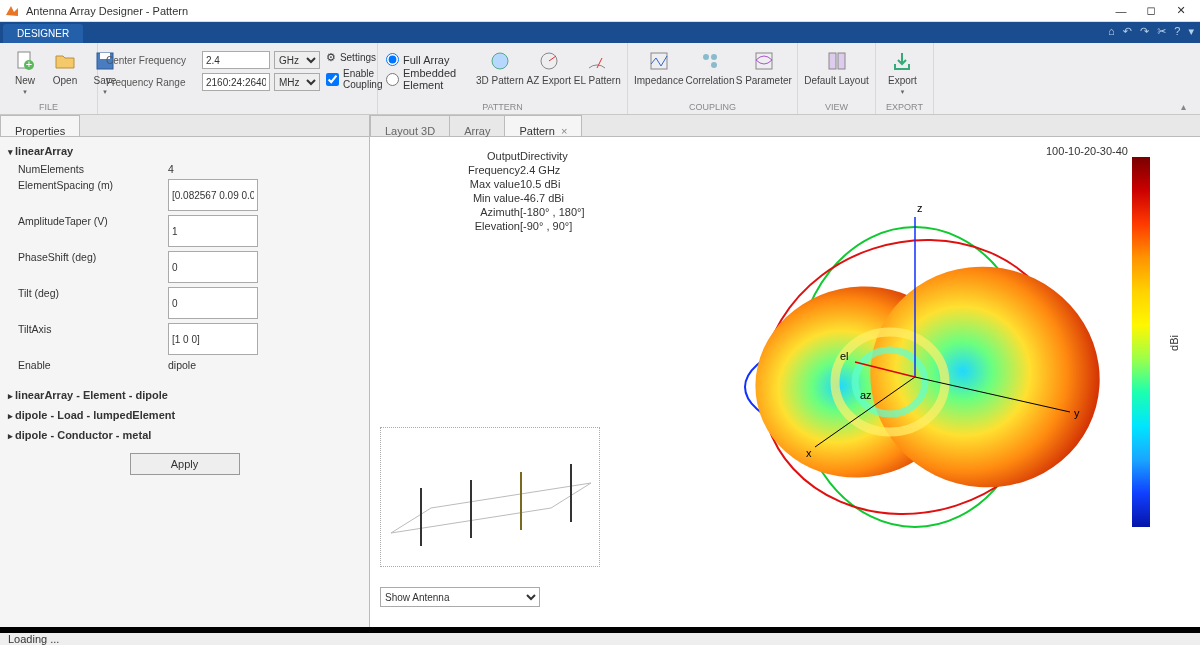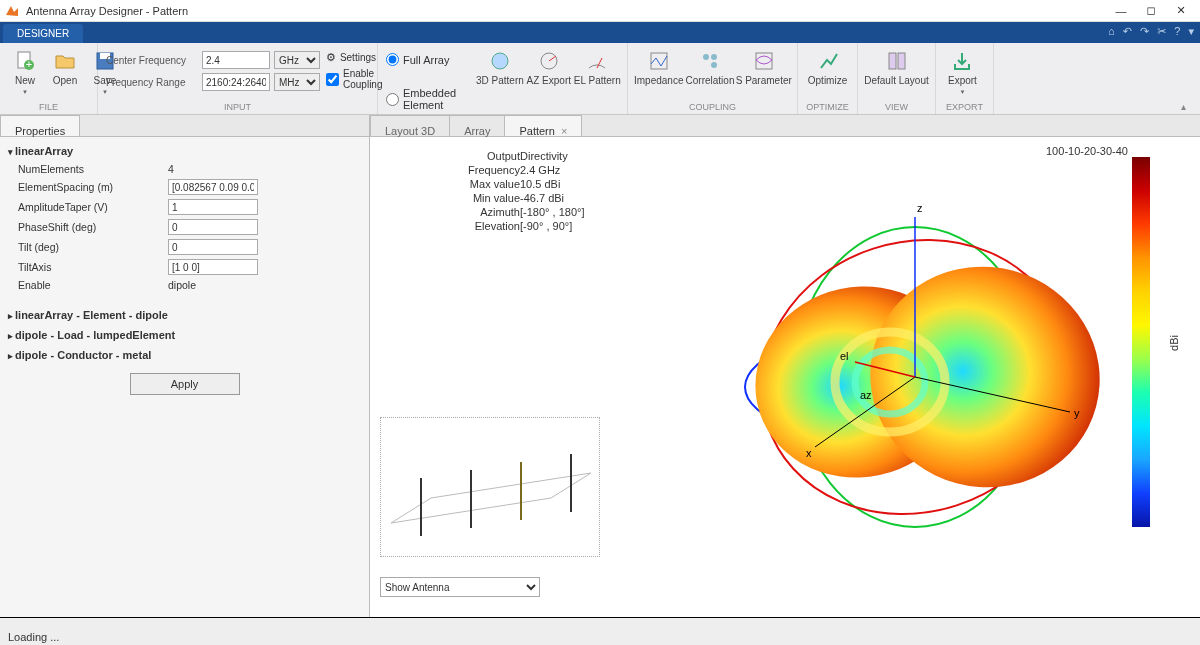--- a/index.html
+++ b/index.html
@@ -17,50 +17,50 @@
 .tgroup-label{text-align:center;font-size:9px;color:#888;padding-top:2px}
 .tg-body{display:flex;align-items:flex-start;gap:6px;flex:1}
 .bigbtn{display:flex;flex-direction:column;align-items:center;gap:2px;padding:2px 4px;cursor:pointer;min-width:34px}
 .bigbtn .ico{width:24px;height:24px;display:flex;align-items:center;justify-content:center}
 .bigbtn .lbl{font-size:10px;color:#444;text-align:center;white-space:nowrap}
 .bigbtn .drop{font-size:7px;color:#666}
 .form-row{display:flex;align-items:center;gap:4px;margin-bottom:4px}
 .form-row label{font-size:10px;color:#555;min-width:92px}
 .form-row input[type=text]{width:68px;height:18px;border:1px solid #aaa;padding:0 3px;font-size:10px}
 .form-row select{width:46px;height:18px;border:1px solid #aaa;font-size:10px;background:#eee}
-.radio-col{display:flex;flex-direction:column;gap:21px;padding-top:6px}
+.radio-col{display:flex;flex-direction:column;gap:1px;padding-top:6px}
 .radio-col label{font-size:10px;color:#555;display:flex;align-items:center;gap:4px}
 input[type=radio],input[type=checkbox]{margin:0}
 .workarea{flex:1;display:flex;overflow:hidden}
 .left-panel{width:370px;background:#f5f5f5;border-right:1px solid #bbb;display:flex;flex-direction:column}
 .tabrow{height:22px;display:flex;border-bottom:1px solid #bbb;background:#e8e8e8}
 .tab{padding:9px 14px;border:1px solid #bbb;border-bottom:none;background:#f5f5f5;font-size:11px;cursor:pointer;margin-right:-1px}
 .tab.inactive{background:#e8e8e8;color:#666}
 .tab .x{margin-left:6px;color:#888;cursor:pointer}
 .props{flex:1;overflow:auto;padding:4px 8px}
 .grp-head{font-weight:bold;font-size:11px;padding:4px 0;cursor:pointer}
 .grp-head::before{content:"▾ ";font-size:9px}
 .grp-head.collapsed::before{content:"▸ "}
-.prop-row{display:flex;align-items:center;padding:2px 0 2px 10px}
+.prop-row{display:flex;align-items:flex-start;padding:2px 0 2px 10px}
 .prop-row .pn{width:150px;font-size:10.5px;color:#333}
 .prop-row .pv{font-size:10.5px}
-.prop-row input{width:90px;height:16px;border:1px solid #aaa;padding:0 3px;font-size:10px}
+.prop-row input{width:90px;height:32px;border:1px solid #aaa;padding:0 3px;font-size:10px}
 .apply-btn{display:block;margin:8px auto;width:110px;height:22px;border:1px solid #999;background:#eee;cursor:pointer;font-size:11px}
 .right-panel{flex:1;display:flex;flex-direction:column;background:#737373}
 .plot-area{flex:1;position:relative;background:#fff}
 .info-block{position:absolute;left:80px;top:12px;font-size:11px;line-height:14px}
 .info-block .r{display:flex}
 .info-block .k{width:70px;text-align:right;}
 .colorbar{position:absolute;right:50px;top:20px;width:18px;height:370px;background:linear-gradient(to bottom,#7a0000,#c00,#ff3b00,#ff9400,#ffd200,#fff700,#9cff4a,#1cffb0,#00e5ff,#19a6ff,#1040ff,#0614a8)}
 .cb-ticks{position:absolute;right:72px;top:8px;height:370px;display:flex;flex-direction:row;justify-content:space-between;align-items:flex-start;font-size:10px}
 .cb-label{position:absolute;right:18px;top:200px;transform:rotate(-90deg);font-size:11px}
 .axes3d{position:absolute;left:330px;top:40px;width:430px;height:360px}
 .thumb{position:absolute;left:10px;bottom:60px;width:220px;height:140px;border:1px dotted #aaa;background:#fff}
 .show-sel{position:absolute;left:10px;bottom:20px;width:160px;height:20px;border:1px solid #aaa;font-size:10px;background:#fff}
-.statusbar{height:28px;background:#eee;border-top:1px solid #000000;padding:2px 8px;font-size:10px;color:#666;display:flex;align-items:flex-end}
+.statusbar{height:18px;background:#eee;border-top:6px solid #000000;padding:2px 8px;font-size:10px;color:#666;display:flex;align-items:center}
 svg{overflow:visible}
 </style>
 </head>
 <body>
 
 <div class="titlebar">
   <svg class="logo" viewBox="0 0 16 16">
       <path d="M2 12 L7 3 L10 9 L14 5 L14 13 Z" fill="#e97627"></path>
     </svg>
   <div class="title">Antenna Array Designer - Pattern</div>
@@ -136,21 +136,20 @@
         <div class="form-row" style="cursor:pointer">
           <span>⚙</span>
           <span style="font-size:10px">Settings</span>
         </div>
         <div class="form-row">
           <input type="checkbox" checked="" style="">
           <span style="font-size:10px">Enable Coupling</span>
         </div>
       </div>
     </div>
-    <div class="tgroup-label">INPUT</div>
   </div>
 
   <div class="tgroup" style="width:250px">
     <div class="tg-body">
       <div class="radio-col">
         <label>
             <input type="radio" name="pat" checked="" style=""> 
             <span>Full Array</span>
           </label>
         <label>
@@ -215,33 +214,20 @@
               <rect x="3" y="3" width="16" height="16" fill="none" stroke="#888"></rect>
               <path d="M3 10 Q 11 2 19 10 Q 11 18 3 10" fill="none" stroke="#a5c"></path>
             </svg>
           </div>
           <div class="lbl">S Parameter</div>
         </div>
     </div>
     <div class="tgroup-label">COUPLING</div>
   </div>
 
-  <div class="tgroup" style="width:60px">
-    <div class="tg-body">
-        <div class="bigbtn">
-          <div class="ico">
-            <svg width="22" height="22">
-              <path d="M4 18 L10 10 L14 14 L20 4" fill="none" stroke="#3a7" stroke-width="2"></path>
-            </svg>
-          </div>
-          <div class="lbl">Optimize</div>
-        </div>
-      </div>
-    <div class="tgroup-label">OPTIMIZE</div>
-  </div>
 
   <div class="tgroup" style="width:78px">
     <div class="tg-body">
         <div class="bigbtn">
           <div class="ico">
             <svg width="22" height="22">
               <rect x="3" y="3" width="7" height="16" fill="#dce" stroke="#888"></rect>
               <rect x="12" y="3" width="7" height="16" fill="#dce" stroke="#888"></rect>
             </svg>
           </div>

